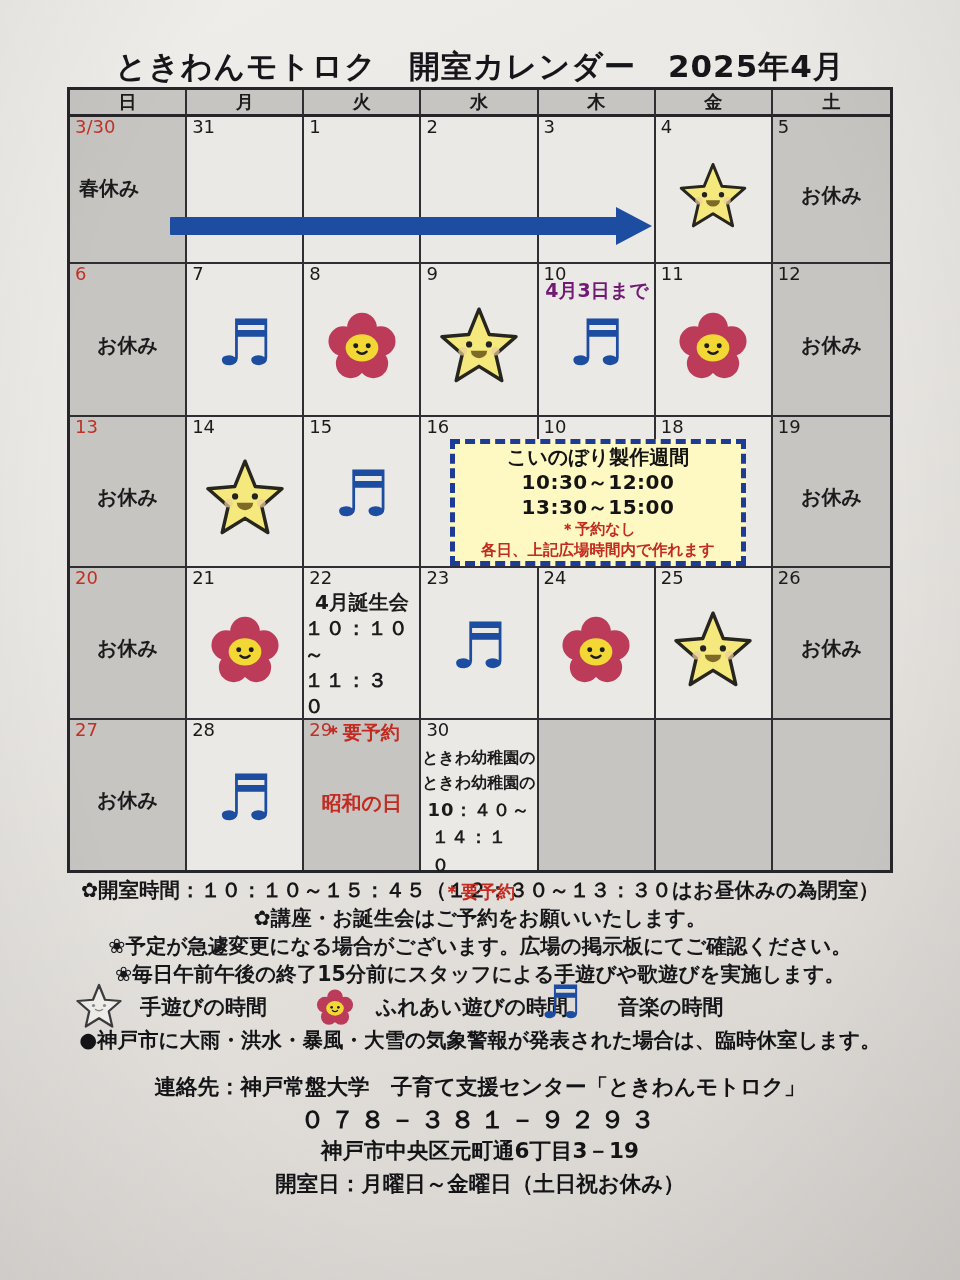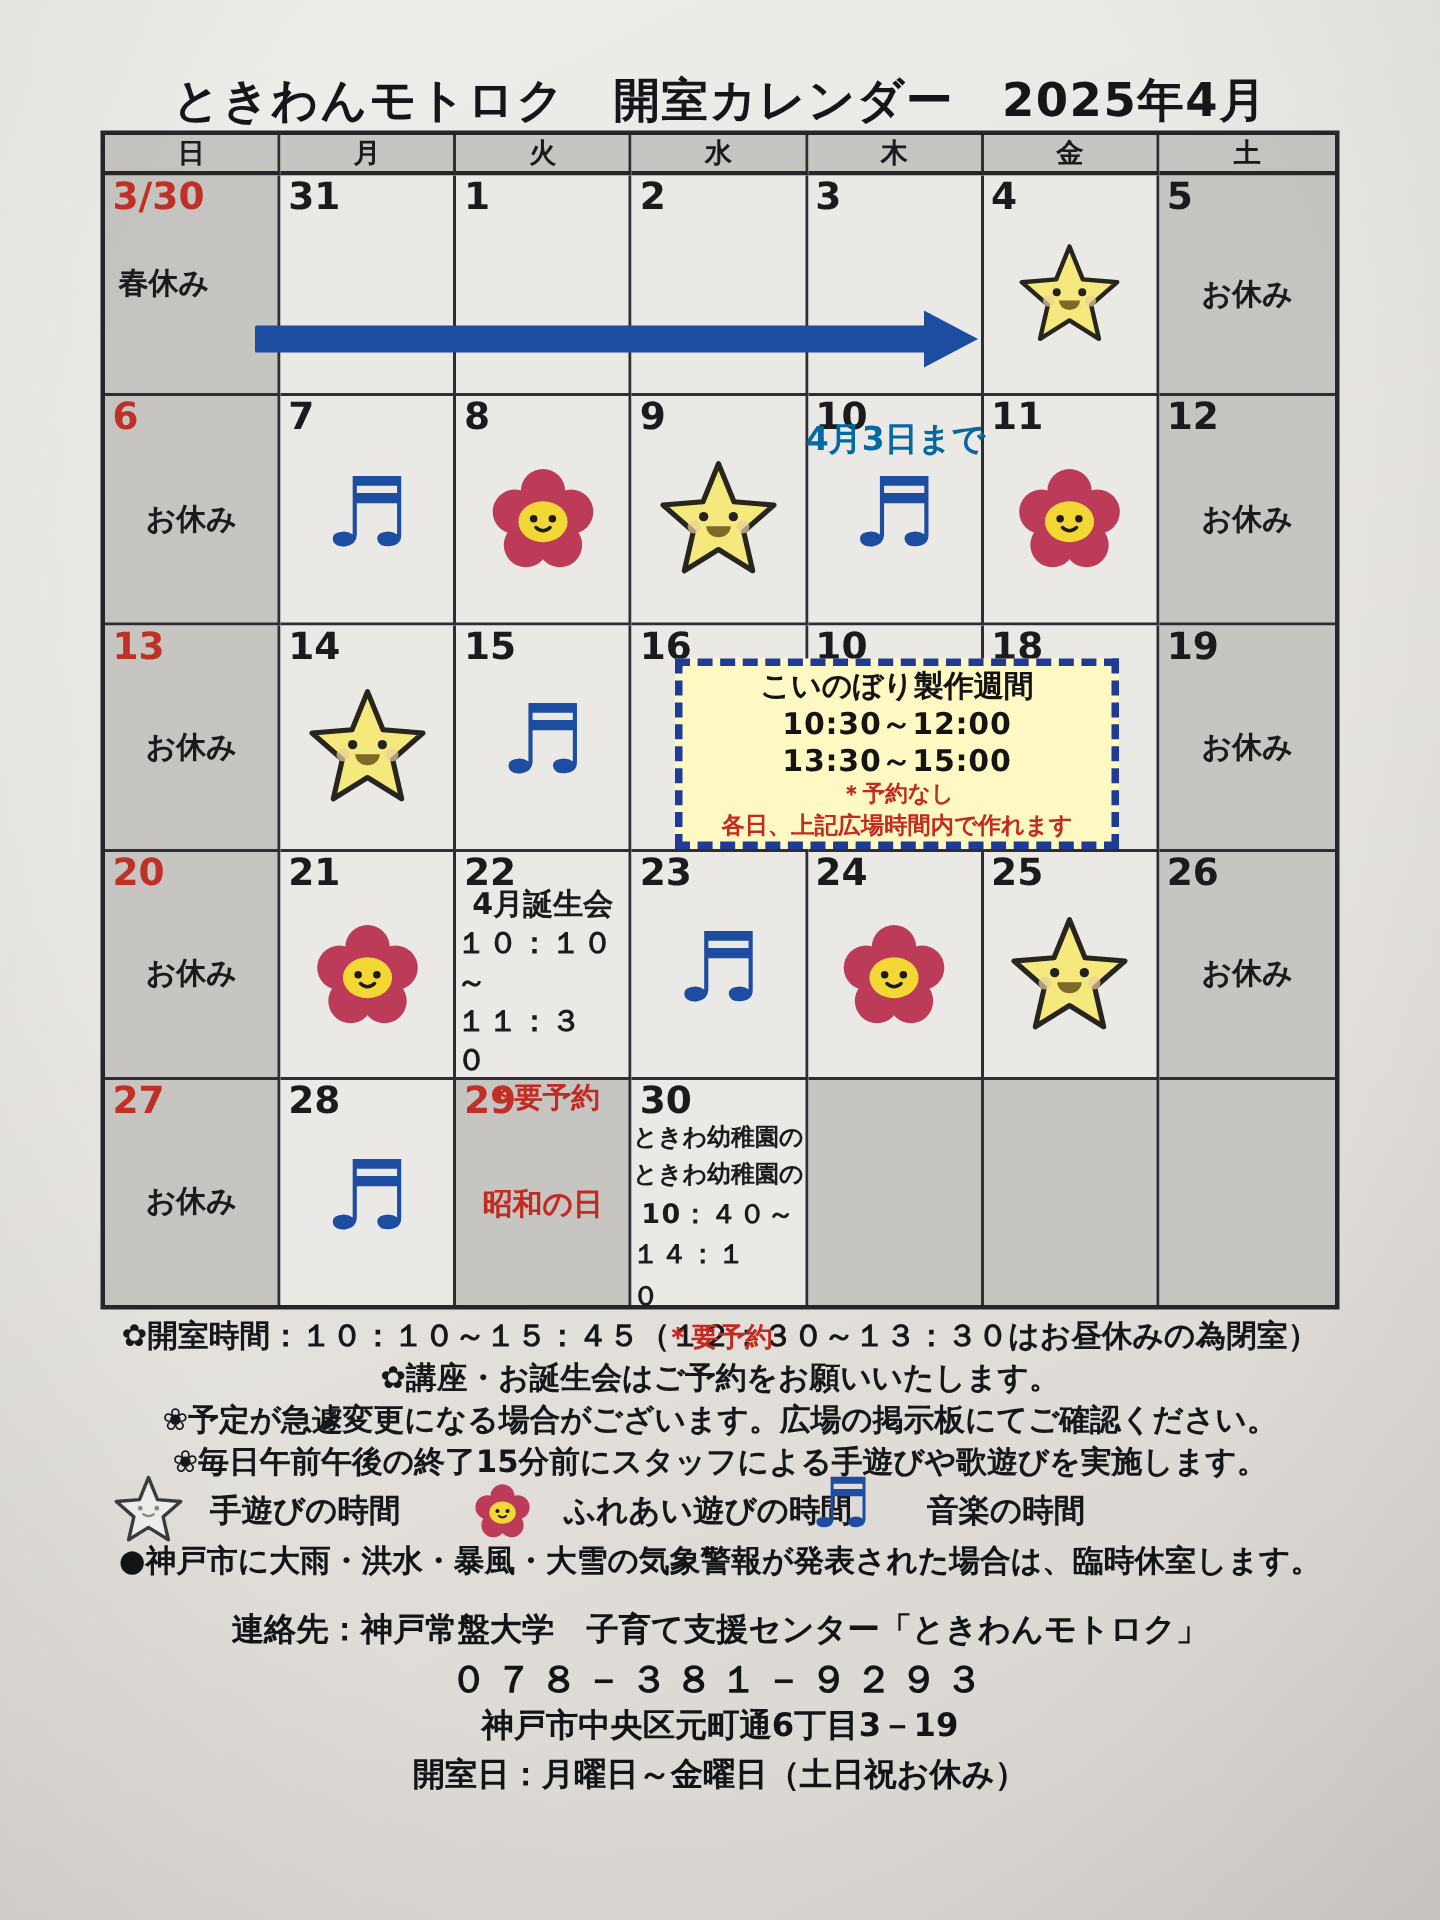--- a/index.html
+++ b/index.html
@@ -33,21 +33,21 @@
     font-size:18px; font-weight:bold; color:#1b1b1b;
   }
   .cell {
     position:relative; background:#ebe9e5;
     border-right:2px solid #2f2f33; border-bottom:2px solid #2f2f33;
   }
   .col7 { border-right:none; }
   .row5 { border-bottom:none; }
   .cell.off { background:#c7c5c2; }
   .date {
-    position:absolute; top:1px; left:5px; font-size:25px; font-weight:bold;
+    position:absolute; top:1px; left:5px; font-size:18px; font-weight:normal;
     color:#1b1b1b; line-height:1.05; z-index:1;
   }
   .date.red { color:var(--date-red,#bf3126); }
   .closed-label {
     position:absolute; left:0; right:0; top:50%; transform:translateY(-28%);
     text-align:center; font-size:20px; font-weight:bold; color:#1b1b1b;
   }
   .spring-label { position:absolute; left:9px; top:58px; font-size:20px; font-weight:bold; color:#1b1b1b; }
   .showa-label {
     position:absolute; left:0; right:0; top:50%; transform:translateY(-20%);
@@ -63,35 +63,35 @@
   }
   
   .event-lines { position:absolute; inset:0; padding-top:21px; display:flex; flex-direction:column; align-items:center; z-index:1;border-radius:32px; }
   .ev-title { font-size:20px; font-weight:bold; color:#1b1b1b; line-height:1.3; }
   .ev-time  { font-size:20px; font-weight:bold; color:#1b1b1b; line-height:1.3; letter-spacing:1px; }
   .ev-time.shift { align-self:flex-end; padding-right:16px; }
   .ev-note  { font-size:19px; font-weight:bold; color:var(--event-red,#c32a20); line-height:1.4; }
   .kg-lines { padding-top:26px; }
   .kg-small { font-size:16px; font-weight:bold; color:#1b1b1b; line-height:1.55; }
   .kg-time  { font-size:18px; font-weight:bold; color:#1b1b1b; line-height:1.55; letter-spacing:1px;}
-  .kg-time.shift { align-self:flex-end; padding-right:22px; }
+  .kg-time.shift { align-self:flex-end; padding-right:22px;padding-left:10px; }
   .kg-note  { font-size:18px; font-weight:bold; color:var(--event-red,#c32a20); line-height:1.4; }
   
   .arrow-bar {
     position:absolute; left:100px; top:127px; width:448px; height:18px;
     background:var(--note-blue,#1c4da0); z-index:2; border-radius:1px;
   }
   .arrow-head {
     position:absolute; left:546px; top:117px; width:0; height:0; z-index:2;
     border-top:19px solid transparent; border-bottom:19px solid transparent;
     border-left:36px solid var(--note-blue,#1c4da0);
   }
   .arrow-caption {
     position:absolute; left:462px; top:188px; width:130px; z-index:2;
-    font-size:22px; font-weight:bold; color:#0369a1; text-align:center; white-space:nowrap;
+    font-size:19px; font-weight:bold; color:#701a75; text-align:center; white-space:nowrap;
   }
   .koinobori-box {
     position:absolute; left:380px; top:349px; width:296px; height:127px; z-index:2;
     border:5px dashed var(--box-blue,#1e3c96); background:#fef9c3;
     display:flex; flex-direction:column; align-items:center; justify-content:center;
     text-align:center; padding:2px 4px;
   }
   .kb-title { font-size:20px; font-weight:bold; color:#141414; line-height:1.25; }
   .kb-time  { font-size:20px; font-weight:bold; color:#141414; line-height:1.25; letter-spacing:0.5px;}
   .kb-note1 { font-size:15px; font-weight:bold; color:var(--event-red,#c32a20); line-height:1.3; }

